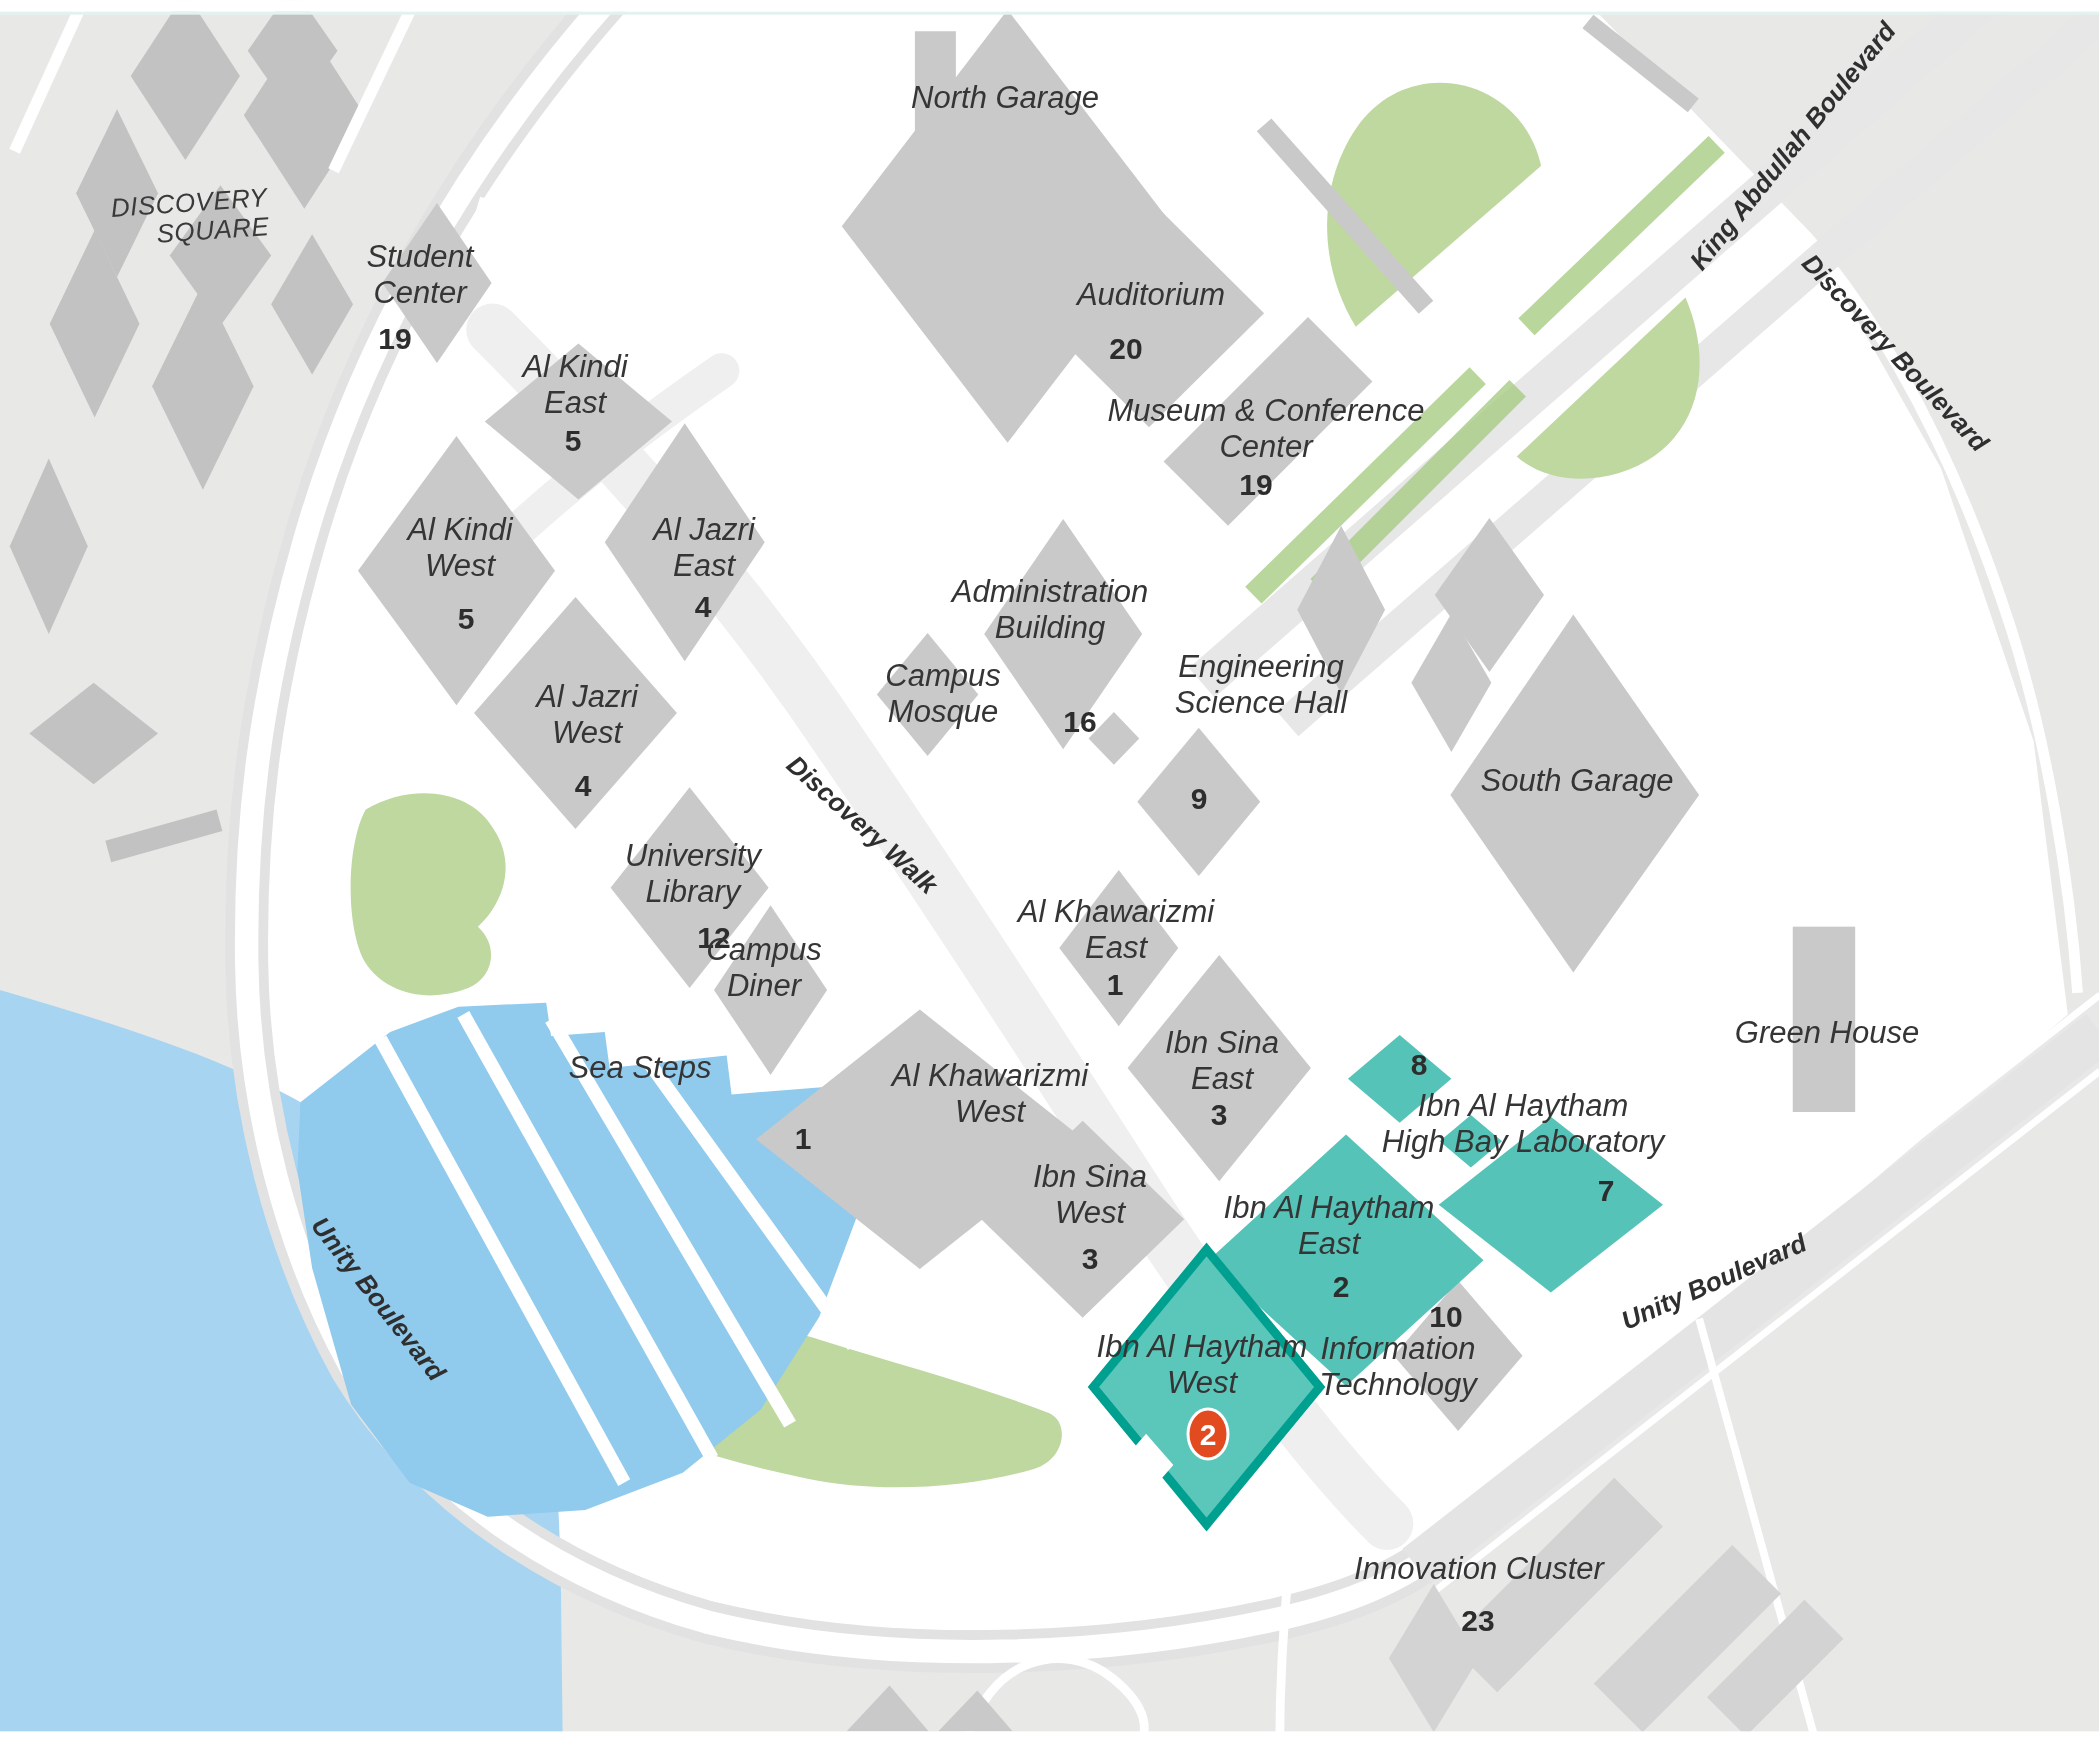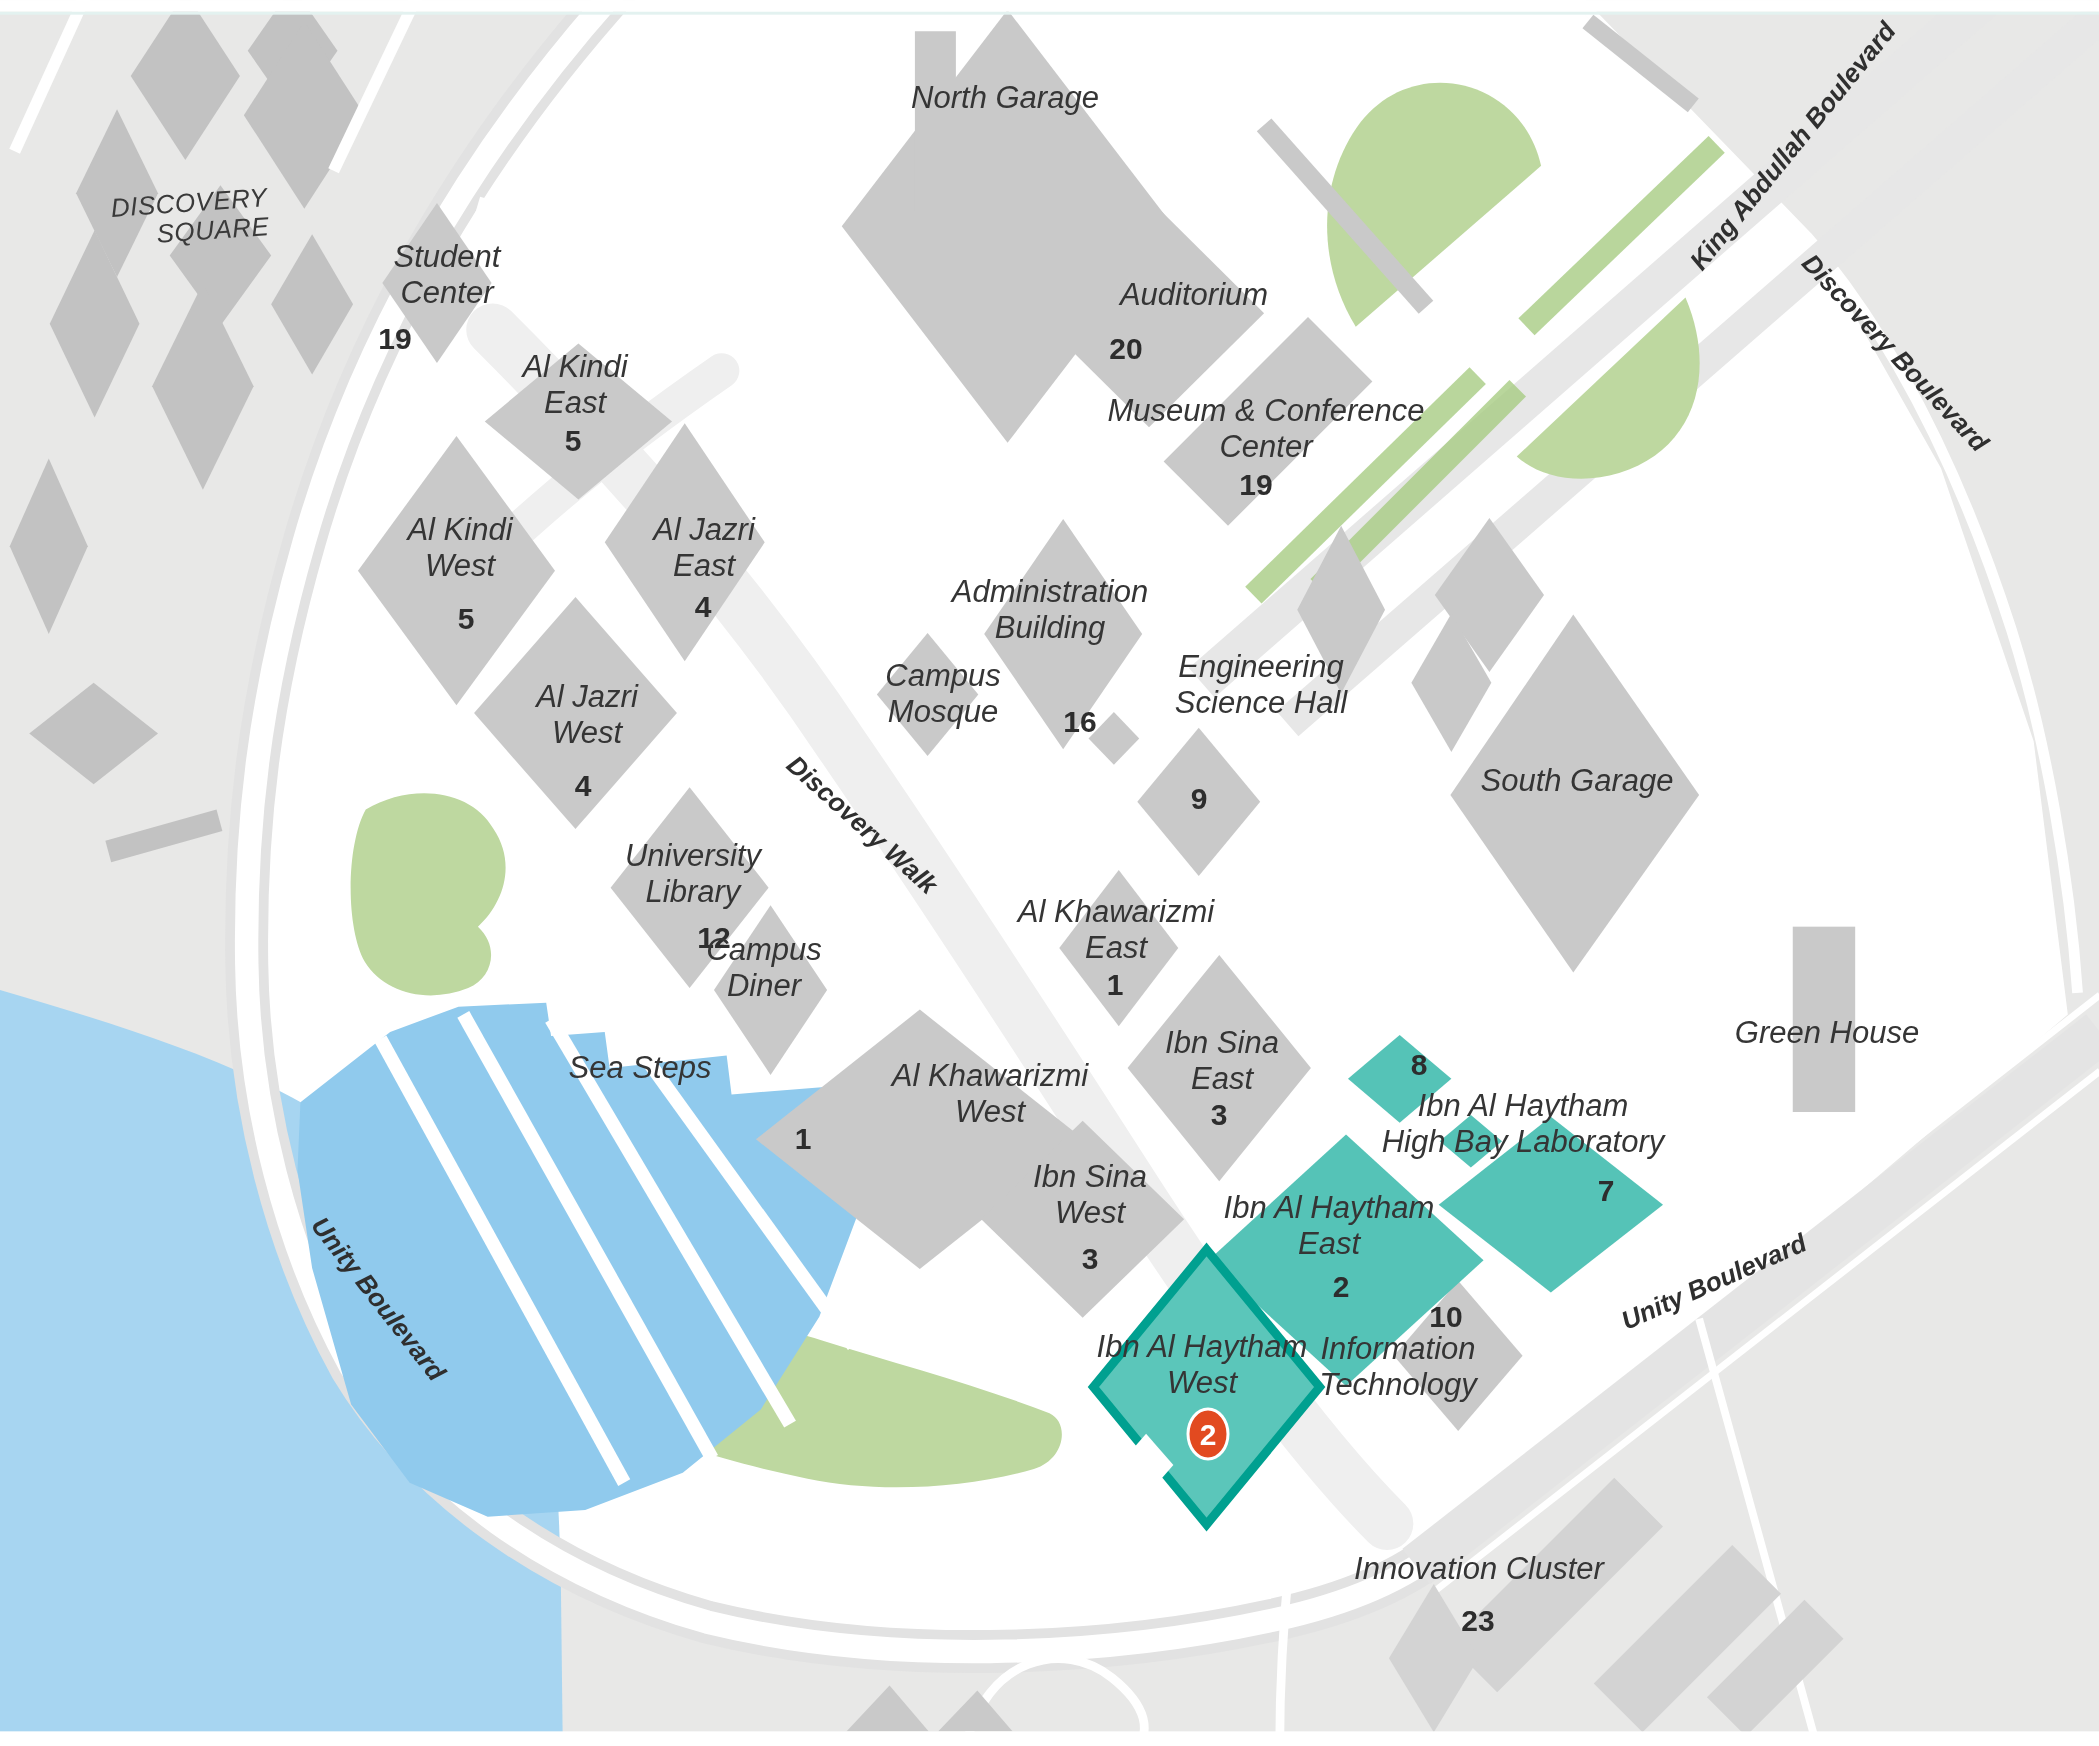--- a/index.html
+++ b/index.html
@@ -176,36 +176,36 @@
   <div class="area" style="left:190px;top:217px;transform:translate(-50%,-50%) rotate(-4deg);text-align:right;">DISCOVERY
 SQUARE</div>
 
   <div class="road" style="left:1793px;top:146px;transform:translate(-50%,-50%) rotate(-51deg);">King Abdullah Boulevard</div>
   <div class="road" style="left:1895px;top:353px;transform:translate(-50%,-50%) rotate(47deg);">Discovery Boulevard</div>
   <div class="road" style="left:378px;top:1299px;transform:translate(-50%,-50%) rotate(52deg);">Unity Boulevard</div>
   <div class="road" style="left:1714px;top:1282px;transform:translate(-50%,-50%) rotate(-24deg);">Unity Boulevard</div>
   <div class="road" style="left:862px;top:825px;transform:translate(-50%,-50%) rotate(42deg);">Discovery Walk</div>
 
   <div class="lbl" style="left:1005px;top:98px;">North Garage</div>
-  <div class="lbl" style="left:447px;top:275px;">Student
+  <div class="lbl" style="left:420px;top:275px;">Student
 Center</div>
   <div class="num" style="left:395px;top:339px;">19</div>
   <div class="lbl" style="left:575px;top:385px;">Al Kindi
 East</div>
   <div class="num" style="left:573px;top:441px;">5</div>
   <div class="lbl" style="left:460px;top:548px;">Al Kindi
 West</div>
   <div class="num" style="left:466px;top:619px;">5</div>
   <div class="lbl" style="left:704px;top:548px;">Al Jazri
 East</div>
   <div class="num" style="left:703px;top:607px;">4</div>
   <div class="lbl" style="left:587px;top:715px;">Al Jazri
 West</div>
   <div class="num" style="left:583px;top:786px;">4</div>
-  <div class="lbl" style="left:1151px;top:295px;margin-left:43px;">Auditorium</div>
+  <div class="lbl" style="left:1151px;top:295px;">Auditorium</div>
   <div class="num" style="left:1126px;top:349px;">20</div>
   <div class="lbl" style="left:1266px;top:429px;">Museum &amp; Conference
 Center</div>
   <div class="num" style="left:1208px;top:485px;margin-left:48px;">19</div>
   <div class="lbl" style="left:1050px;top:610px;">Administration
 Building</div>
   <div class="num" style="left:1080px;top:722px;">16</div>
   <div class="lbl" style="left:943px;top:694px;">Campus
 Mosque</div>
   <div class="lbl" style="left:1261px;top:685px;">Engineering

